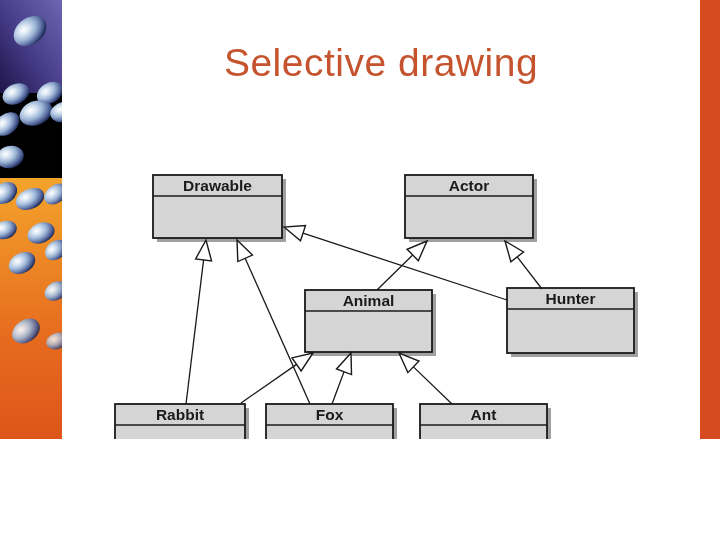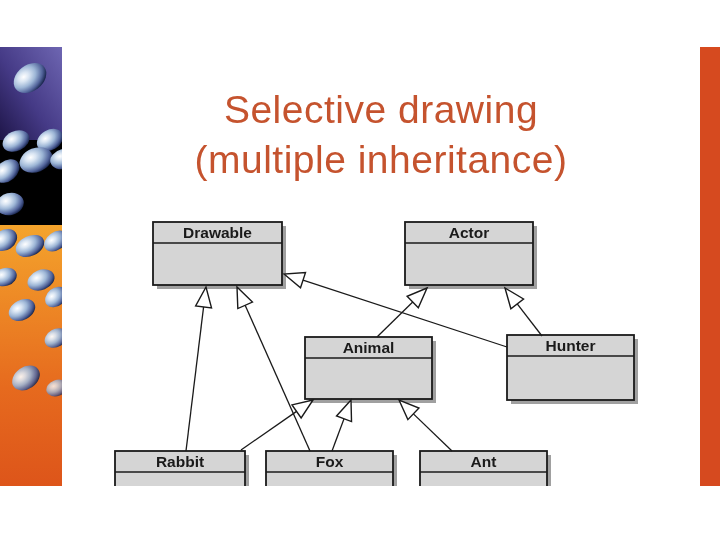--- a/index.html
+++ b/index.html
@@ -1,17 +1,17 @@
 <!DOCTYPE html>
 <html style="--slide-bg: #FFFFFF; --title-color: #C5532E; --stripe-color: #D64A1F; --box-fill: #D5D5D5; --box-border: #1A1A1A; --box-shadow: #A0A0A0; --line-color: #1A1A1A; --arrow-fill: #FFFFFF; --footer-color: #1A1A1A; --page-number-color: #444444;"><head>
 <meta charset="utf-8">
 <style>
   html,body{margin:0;padding:0;background:#fff;}
   .slide{position:relative;width:720px;height:439px;overflow:hidden;background:var(--slide-bg,#fff);
-         font-family:"Liberation Sans",sans-serif;margin-top:47px;}
+         font-family:"Liberation Sans",sans-serif;}
   .sidebar{position:absolute;left:0;top:0;width:62px;height:540px;}
   .stripe{position:absolute;left:700px;top:0;width:20px;height:540px;background:var(--stripe-color,#D64A1F);}
   .title{position:absolute;left:62px;top:38px;width:638px;text-align:center;
          color:var(--title-color,#C5532E);font-size:39px;line-height:50px;letter-spacing:.5px;font-weight:normal;}
   #diagram-svg{position:absolute;left:0;top:0;width:720px;height:540px;}
   .footer{position:absolute;left:82px;top:506px;width:540px;font-size:13px;
           color:var(--footer-color,#1A1A1A);white-space:nowrap;}
   .page-number{position:absolute;left:612px;top:505px;width:40px;text-align:right;
           font-size:14px;color:var(--page-number-color,#444444);font-weight:bold;}
 </style>
@@ -62,21 +62,20 @@
         <ellipse cx="22" cy="263" rx="14" ry="10" transform="rotate(-28 22 263)"></ellipse>
         <ellipse cx="56" cy="291" rx="12" ry="9" opacity="0.95" transform="rotate(-30 56 291)"></ellipse>
         <ellipse cx="26" cy="331" rx="15" ry="11" opacity="0.9" transform="rotate(-35 26 331)"></ellipse>
         <ellipse cx="57" cy="341" rx="11" ry="8" opacity="0.8" transform="rotate(-20 57 341)"></ellipse>
       </g>
     </svg>
   </div>
 
   <div class="title">
     <div>Selective drawing</div>
-    <div>(multiple inheritance)</div>
   </div>
 
   <svg id="diagram-svg" viewBox="0 0 720 540">
       <g>
         <rect x="157" y="179" width="129" height="63" fill="#A0A0A0"></rect>
         <rect x="153" y="175" width="129" height="63" fill="#D5D5D5" stroke="#1A1A1A" stroke-width="1.8"></rect>
         <line x1="153" y1="196" x2="282" y2="196" stroke="#1A1A1A" stroke-width="1.6"></line>
         <text x="217.5" y="190.5" text-anchor="middle" font-family="&quot;Liberation Sans&quot;,sans-serif" font-size="15.5" font-weight="bold" fill="#1A1A1A">Drawable</text>
       </g>
       <g>

